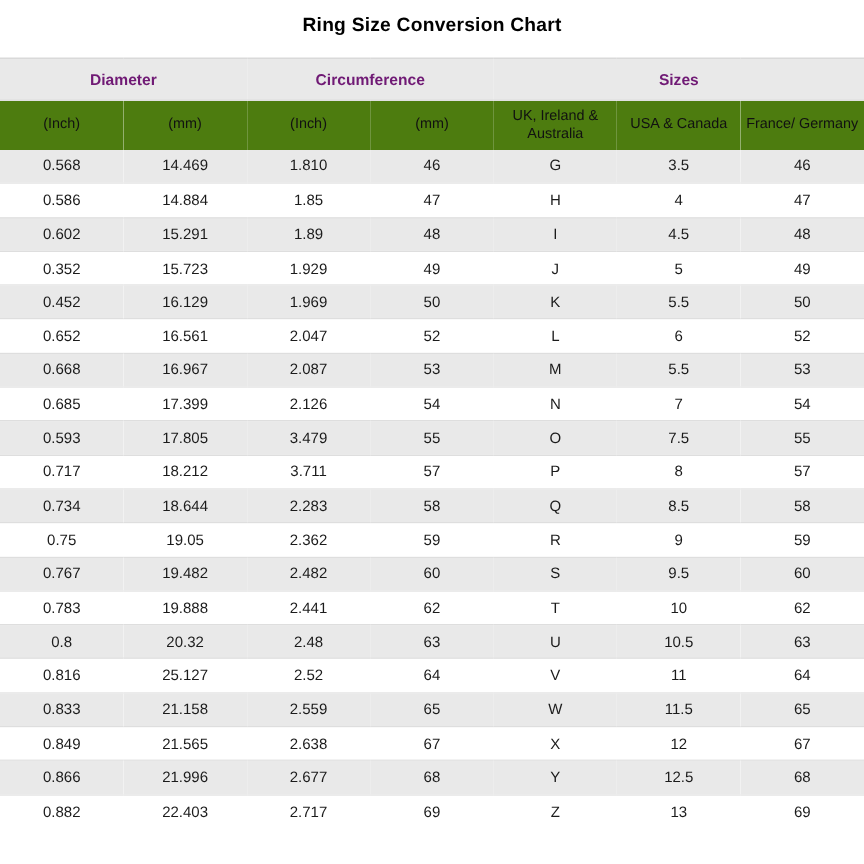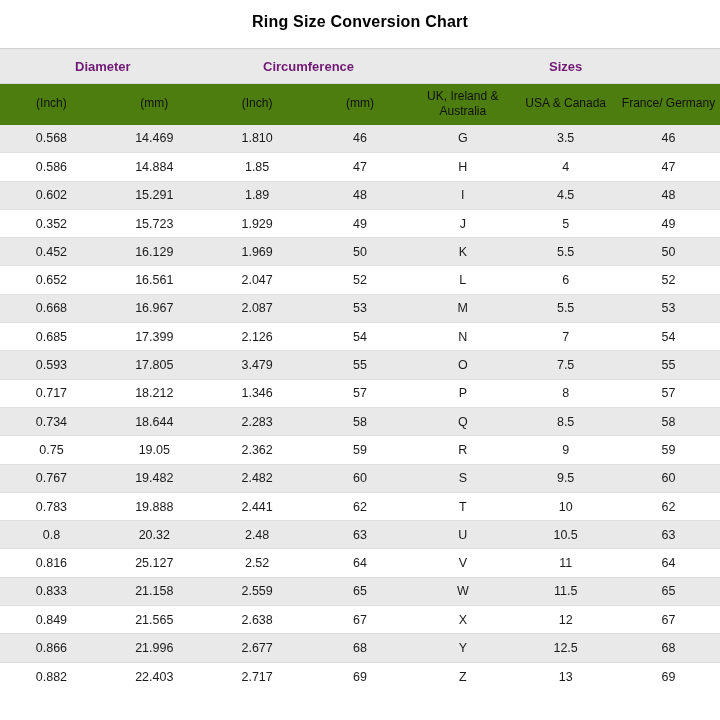--- a/index.html
+++ b/index.html
@@ -188,21 +188,21 @@
         <td>17.805</td>
         <td>3.479</td>
         <td>55</td>
         <td>O</td>
         <td>7.5</td>
         <td>55</td>
       </tr>
       <tr>
         <td>0.717</td>
         <td>18.212</td>
-        <td>1.346</td>
+        <td>3.711</td>
         <td>57</td>
         <td>P</td>
         <td>8</td>
         <td>57</td>
       </tr>
       <tr>
         <td>0.734</td>
         <td>18.644</td>
         <td>2.283</td>
         <td>58</td>

